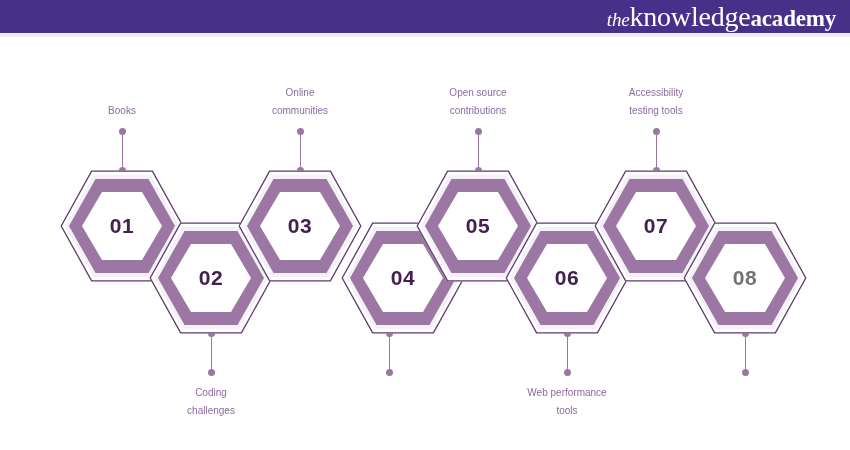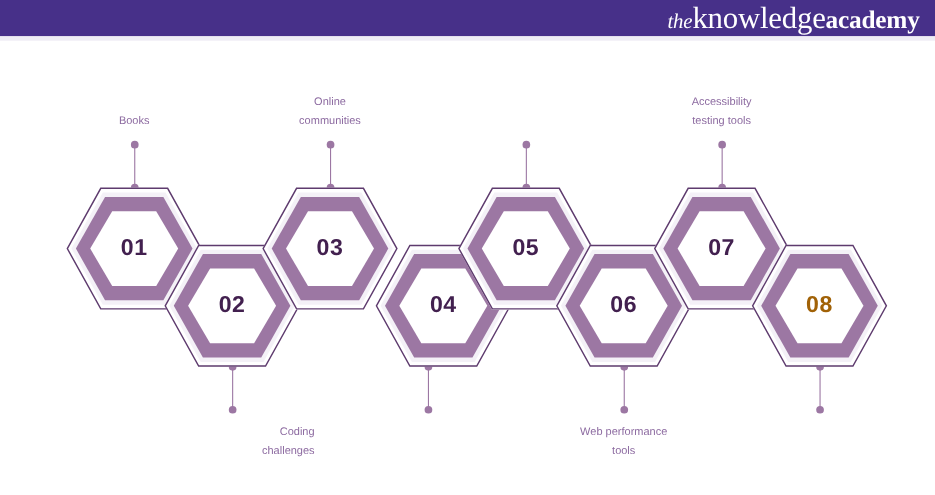--- a/index.html
+++ b/index.html
@@ -163,21 +163,21 @@
     <div class="hex-node" style="left: 149px; top: 186px; z-index: 11;">
       <svg class="hex-svg" viewBox="0 0 124 112">
         <polygon points="0.50,56.00 31.25,0.50 92.75,0.50 123.50,56.00 92.75,111.50 31.25,111.50" fill="#ffffff"></polygon>
         <polygon points="1.20,56.00 31.60,1.20 92.40,1.20 122.80,56.00 92.40,110.80 31.60,110.80" fill="none" stroke="#5e3b6e" stroke-width="1.3"></polygon>
         <polygon points="5.00,56.00 33.50,5.00 90.50,5.00 119.00,56.00 90.50,107.00 33.50,107.00" fill="#f4f1f7"></polygon>
         <polygon points="9.00,56.00 35.50,9.00 88.50,9.00 115.00,56.00 88.50,103.00 35.50,103.00" fill="#9c77a3"></polygon>
         <polygon points="22.00,56.00 42.00,22.00 82.00,22.00 102.00,56.00 82.00,90.00 42.00,90.00" fill="#ffffff"></polygon>
       </svg>
       <div class="hex-number" style="color: rgb(66, 32, 79);">02</div>
     </div>
-    <div class="node-label" style="color: rgb(140, 106, 160); width: 150px; left: 136px; top: 348px; text-align: right;">Coding
+    <div class="node-label" style="color: rgb(140, 106, 160); width: 150px; left: 136px; top: 348px;">Coding
 challenges</div>
     <div class="connector" style="left: 294.5px; top: 92px; height: 46px;">
       <div class="conn-line" style="background: rgb(156, 119, 163);"></div>
       <div class="conn-dot top" style="background: rgb(156, 119, 163);"></div>
       <div class="conn-dot bottom" style="background: rgb(156, 119, 163);"></div>
     </div>
     <div class="hex-node" style="left: 238px; top: 134px; z-index: 12;">
       <svg class="hex-svg" viewBox="0 0 124 112">
         <polygon points="0.50,56.00 31.25,0.50 92.75,0.50 123.50,56.00 92.75,111.50 31.25,111.50" fill="#ffffff"></polygon>
         <polygon points="1.20,56.00 31.60,1.20 92.40,1.20 122.80,56.00 92.40,110.80 31.60,110.80" fill="none" stroke="#5e3b6e" stroke-width="1.3"></polygon>
@@ -212,20 +212,22 @@
     <div class="hex-node" style="left: 416px; top: 134px; z-index: 14;">
       <svg class="hex-svg" viewBox="0 0 124 112">
         <polygon points="0.50,56.00 31.25,0.50 92.75,0.50 123.50,56.00 92.75,111.50 31.25,111.50" fill="#ffffff"></polygon>
         <polygon points="1.20,56.00 31.60,1.20 92.40,1.20 122.80,56.00 92.40,110.80 31.60,110.80" fill="none" stroke="#5e3b6e" stroke-width="1.3"></polygon>
         <polygon points="5.00,56.00 33.50,5.00 90.50,5.00 119.00,56.00 90.50,107.00 33.50,107.00" fill="#f4f1f7"></polygon>
         <polygon points="9.00,56.00 35.50,9.00 88.50,9.00 115.00,56.00 88.50,103.00 35.50,103.00" fill="#9c77a3"></polygon>
         <polygon points="22.00,56.00 42.00,22.00 82.00,22.00 102.00,56.00 82.00,90.00 42.00,90.00" fill="#ffffff"></polygon>
       </svg>
       <div class="hex-number" style="color: rgb(66, 32, 79);">05</div>
     </div>
+    <div class="node-label" style="color: rgb(140, 106, 160); width: 150px; left: 403px; top: 48px;">Open source
+contributions</div>
     <div class="connector" style="left: 561.5px; top: 294px; height: 46px;">
       <div class="conn-line" style="background: rgb(156, 119, 163);"></div>
       <div class="conn-dot top" style="background: rgb(156, 119, 163);"></div>
       <div class="conn-dot bottom" style="background: rgb(156, 119, 163);"></div>
     </div>
     <div class="hex-node" style="left: 505px; top: 186px; z-index: 15;">
       <svg class="hex-svg" viewBox="0 0 124 112">
         <polygon points="0.50,56.00 31.25,0.50 92.75,0.50 123.50,56.00 92.75,111.50 31.25,111.50" fill="#ffffff"></polygon>
         <polygon points="1.20,56.00 31.60,1.20 92.40,1.20 122.80,56.00 92.40,110.80 31.60,110.80" fill="none" stroke="#5e3b6e" stroke-width="1.3"></polygon>
         <polygon points="5.00,56.00 33.50,5.00 90.50,5.00 119.00,56.00 90.50,107.00 33.50,107.00" fill="#f4f1f7"></polygon>
@@ -259,15 +261,15 @@
       <div class="conn-dot bottom" style="background: rgb(156, 119, 163);"></div>
     </div>
     <div class="hex-node" style="left: 683px; top: 186px; z-index: 17;">
       <svg class="hex-svg" viewBox="0 0 124 112">
         <polygon points="0.50,56.00 31.25,0.50 92.75,0.50 123.50,56.00 92.75,111.50 31.25,111.50" fill="#ffffff"></polygon>
         <polygon points="1.20,56.00 31.60,1.20 92.40,1.20 122.80,56.00 92.40,110.80 31.60,110.80" fill="none" stroke="#5e3b6e" stroke-width="1.3"></polygon>
         <polygon points="5.00,56.00 33.50,5.00 90.50,5.00 119.00,56.00 90.50,107.00 33.50,107.00" fill="#f4f1f7"></polygon>
         <polygon points="9.00,56.00 35.50,9.00 88.50,9.00 115.00,56.00 88.50,103.00 35.50,103.00" fill="#9c77a3"></polygon>
         <polygon points="22.00,56.00 42.00,22.00 82.00,22.00 102.00,56.00 82.00,90.00 42.00,90.00" fill="#ffffff"></polygon>
       </svg>
-      <div class="hex-number" style="color: #a16207;">08</div>
+      <div class="hex-number" style="color: #737373;">08</div>
     </div>
   </div>
 
 </body></html>

